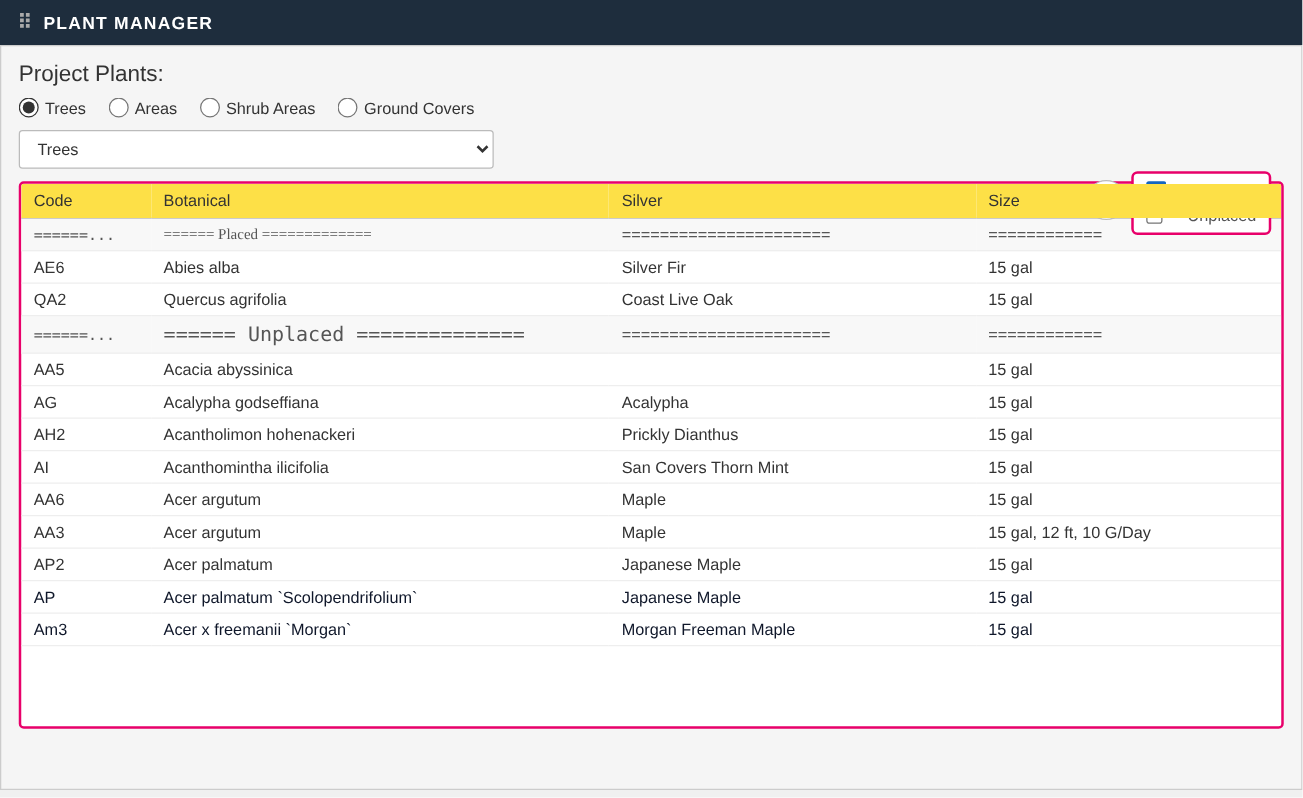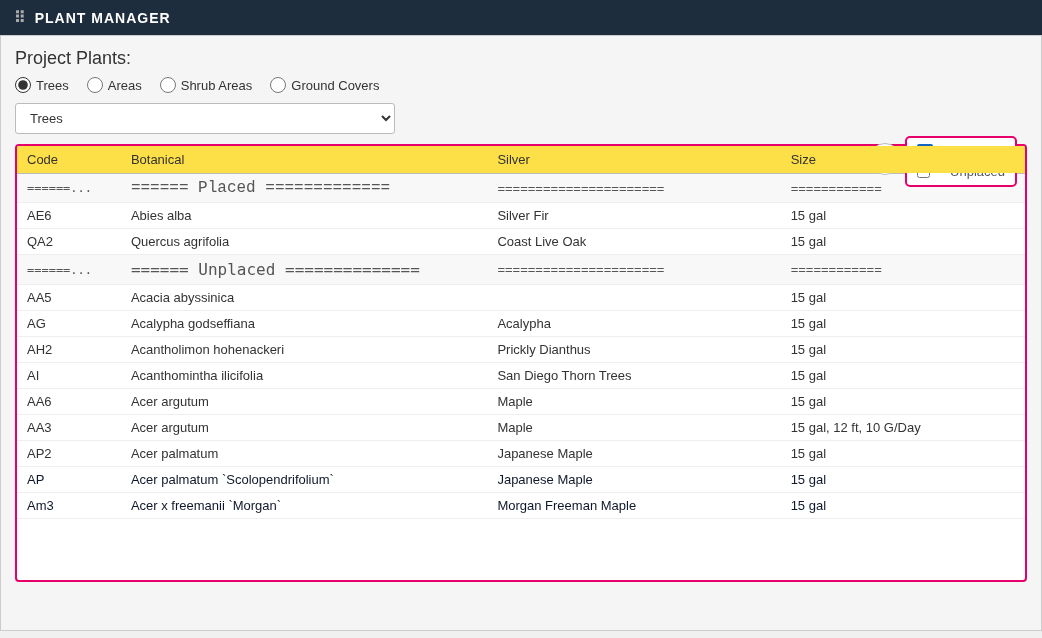--- a/index.html
+++ b/index.html
@@ -229,21 +229,21 @@
         <tr>
           <th class="col-code">Code</th>
           <th class="col-botanical">Botanical</th>
           <th class="col-common">Silver</th>
           <th class="col-size">Size</th>
         </tr>
       </thead>
       <tbody id="table-body">
       <tr class="separator">
             <td style="font-family: monospace; font-size: 12px;">======...</td>
-            <td style="font-family: Liberation Mono, monospace; font-size: 16px;">====== Placed =============</td>
+            <td style="font-family: Liberation Serif, serif; font-size: 12px;">====== Placed =============</td>
             <td>======================</td>
             <td>============</td>
           </tr>
           <tr>
             <td>AE6</td>
             <td>Abies alba</td>
             <td>Silver Fir</td>
             <td>15 gal</td>
           </tr>
           <tr>
@@ -272,21 +272,21 @@
           </tr>
           <tr>
             <td>AH2</td>
             <td>Acantholimon hohenackeri</td>
             <td>Prickly Dianthus</td>
             <td>15 gal</td>
           </tr>
           <tr>
             <td>AI</td>
             <td>Acanthomintha ilicifolia</td>
-            <td>San Diego Thorn Trees</td>
+            <td>San Covers Thorn Mint</td>
             <td>15 gal</td>
           </tr>
           <tr>
             <td>AA6</td>
             <td>Acer argutum</td>
             <td>Maple</td>
             <td>15 gal</td>
           </tr>
           <tr>
             <td>AA3</td>

